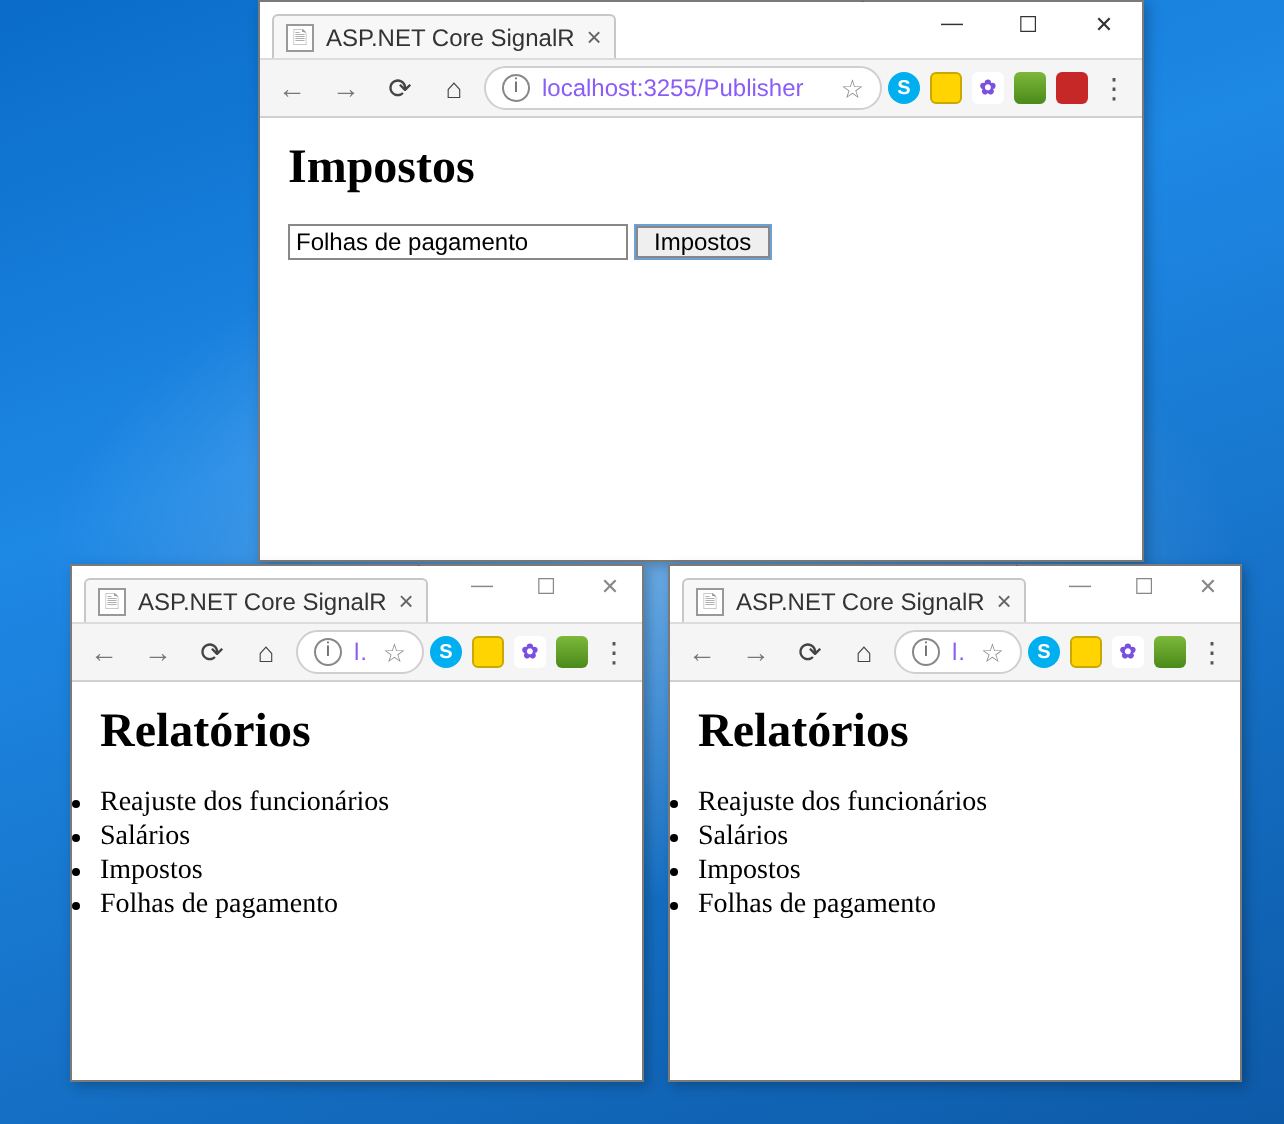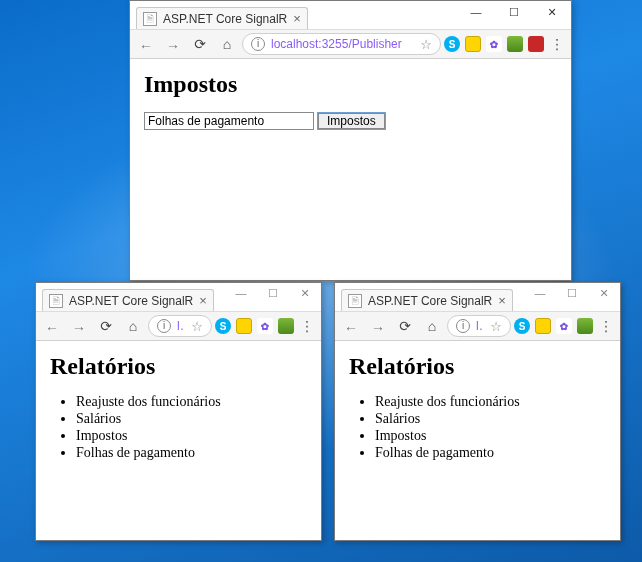--- a/index.html
+++ b/index.html
@@ -182,21 +182,21 @@
     border:1px solid #888;
   }
   .pubrow button {
     font-family: Arial, sans-serif;
     font-size:12px;
     padding:0px 8px;
     background:#efefef;
     border:1px solid #888;
     outline:1px solid #6ea0d8;
   }
-  .content ul { margin-left:26px; margin-top:4px; font-size:14px; }
+  .content ul { margin-top:4px; font-size:14px; }
   .content ul li { margin:1px 0; }
 </style>
 </head>
 <body>
 
 <div class="window win-main">
   <div class="user-tag">Paulo</div>
   <div class="titlebar">
     <div class="tab-well">
       <div class="tab">

